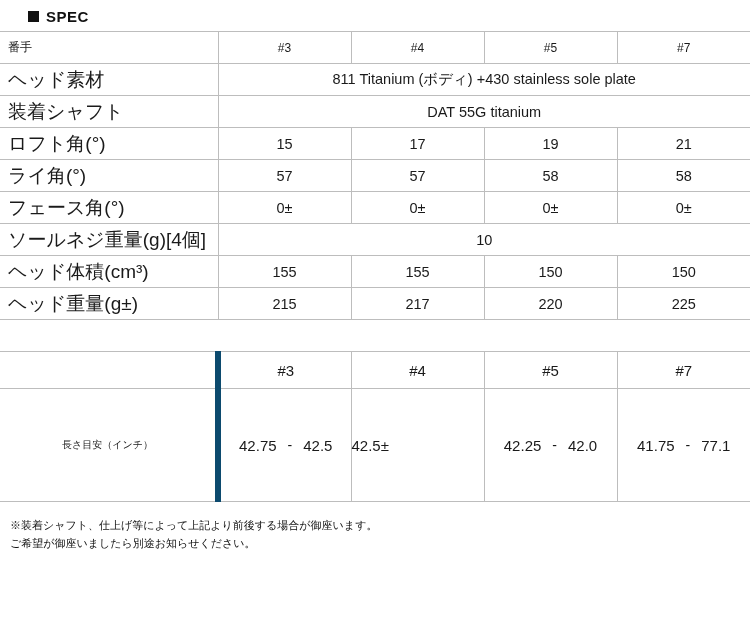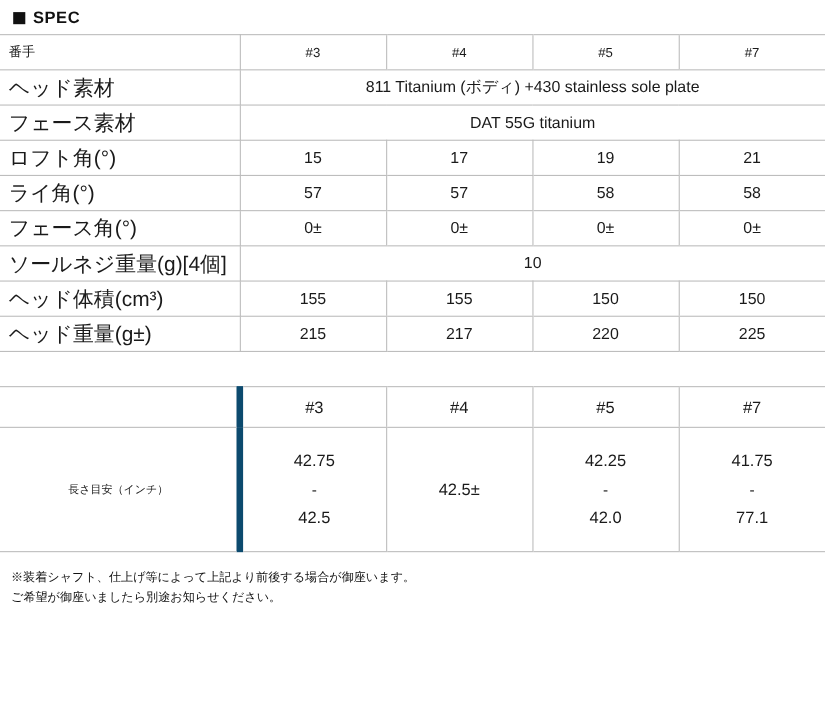--- a/index.html
+++ b/index.html
@@ -21,20 +21,21 @@
     position: relative;
   }
   .spec-heading {
     display: flex;
     align-items: center;
     gap: 7px;
     padding: 8px 0 6px 12px;
     font-size: 15px;
     font-weight: bold;
     letter-spacing: 0.5px;
+    margin-left: 16px;
   }
   .spec-heading .marker {
     width: 11px;
     height: 11px;
     background: #111111;
     display: inline-block;
   }
   table.spec {
     width: 750px;
     border-collapse: collapse;
@@ -86,32 +87,32 @@
   }
   table.len td.vline { border-left: 1px solid #bdbdbd; }
   table.len td.label {
     border-right: 6px solid #0c4a6e;
     text-align: center;
     font-size: 10px;
   }
   table.len tr.head td { height: 36px; }
   .stack {
     display: flex;
-    flex-direction: column;
+    flex-direction: row;
     justify-content: center;
     align-items: center;
     gap: 11px;
     height: 112px;
     line-height: 1.0;
   }
   .stack .dash { font-size: 14px; }
   .single {
     display: flex;
     align-items: center;
-    justify-content: center;
+    justify-content: flex-start;
     height: 112px;
   }
   .notes {
     padding: 14px 0 0 10px;
     font-size: 11px;
     line-height: 1.65;
     color: #111111;
   }
   .notes div { white-space: nowrap; }
 </style>
@@ -141,21 +142,21 @@
         <td class="vline">#5</td>
         <td class="vline">#7</td>
       </tr>
 
       <tr>
         <td class="label">ヘッド素材</td>
         <td class="vline" colspan="4">811 Titanium (ボディ) +430 stainless sole plate</td>
       </tr>
 
       <tr>
-        <td class="label">フェース素材</td>
+        <td class="label">装着シャフト</td>
         <td class="vline" colspan="4">DAT 55G titanium</td>
       </tr>
 
       <tr>
         <td class="label">ロフト角(°)</td>
         <td class="vline">15</td>
         <td class="vline">17</td>
         <td class="vline">19</td>
         <td class="vline">21</td>
       </tr>

